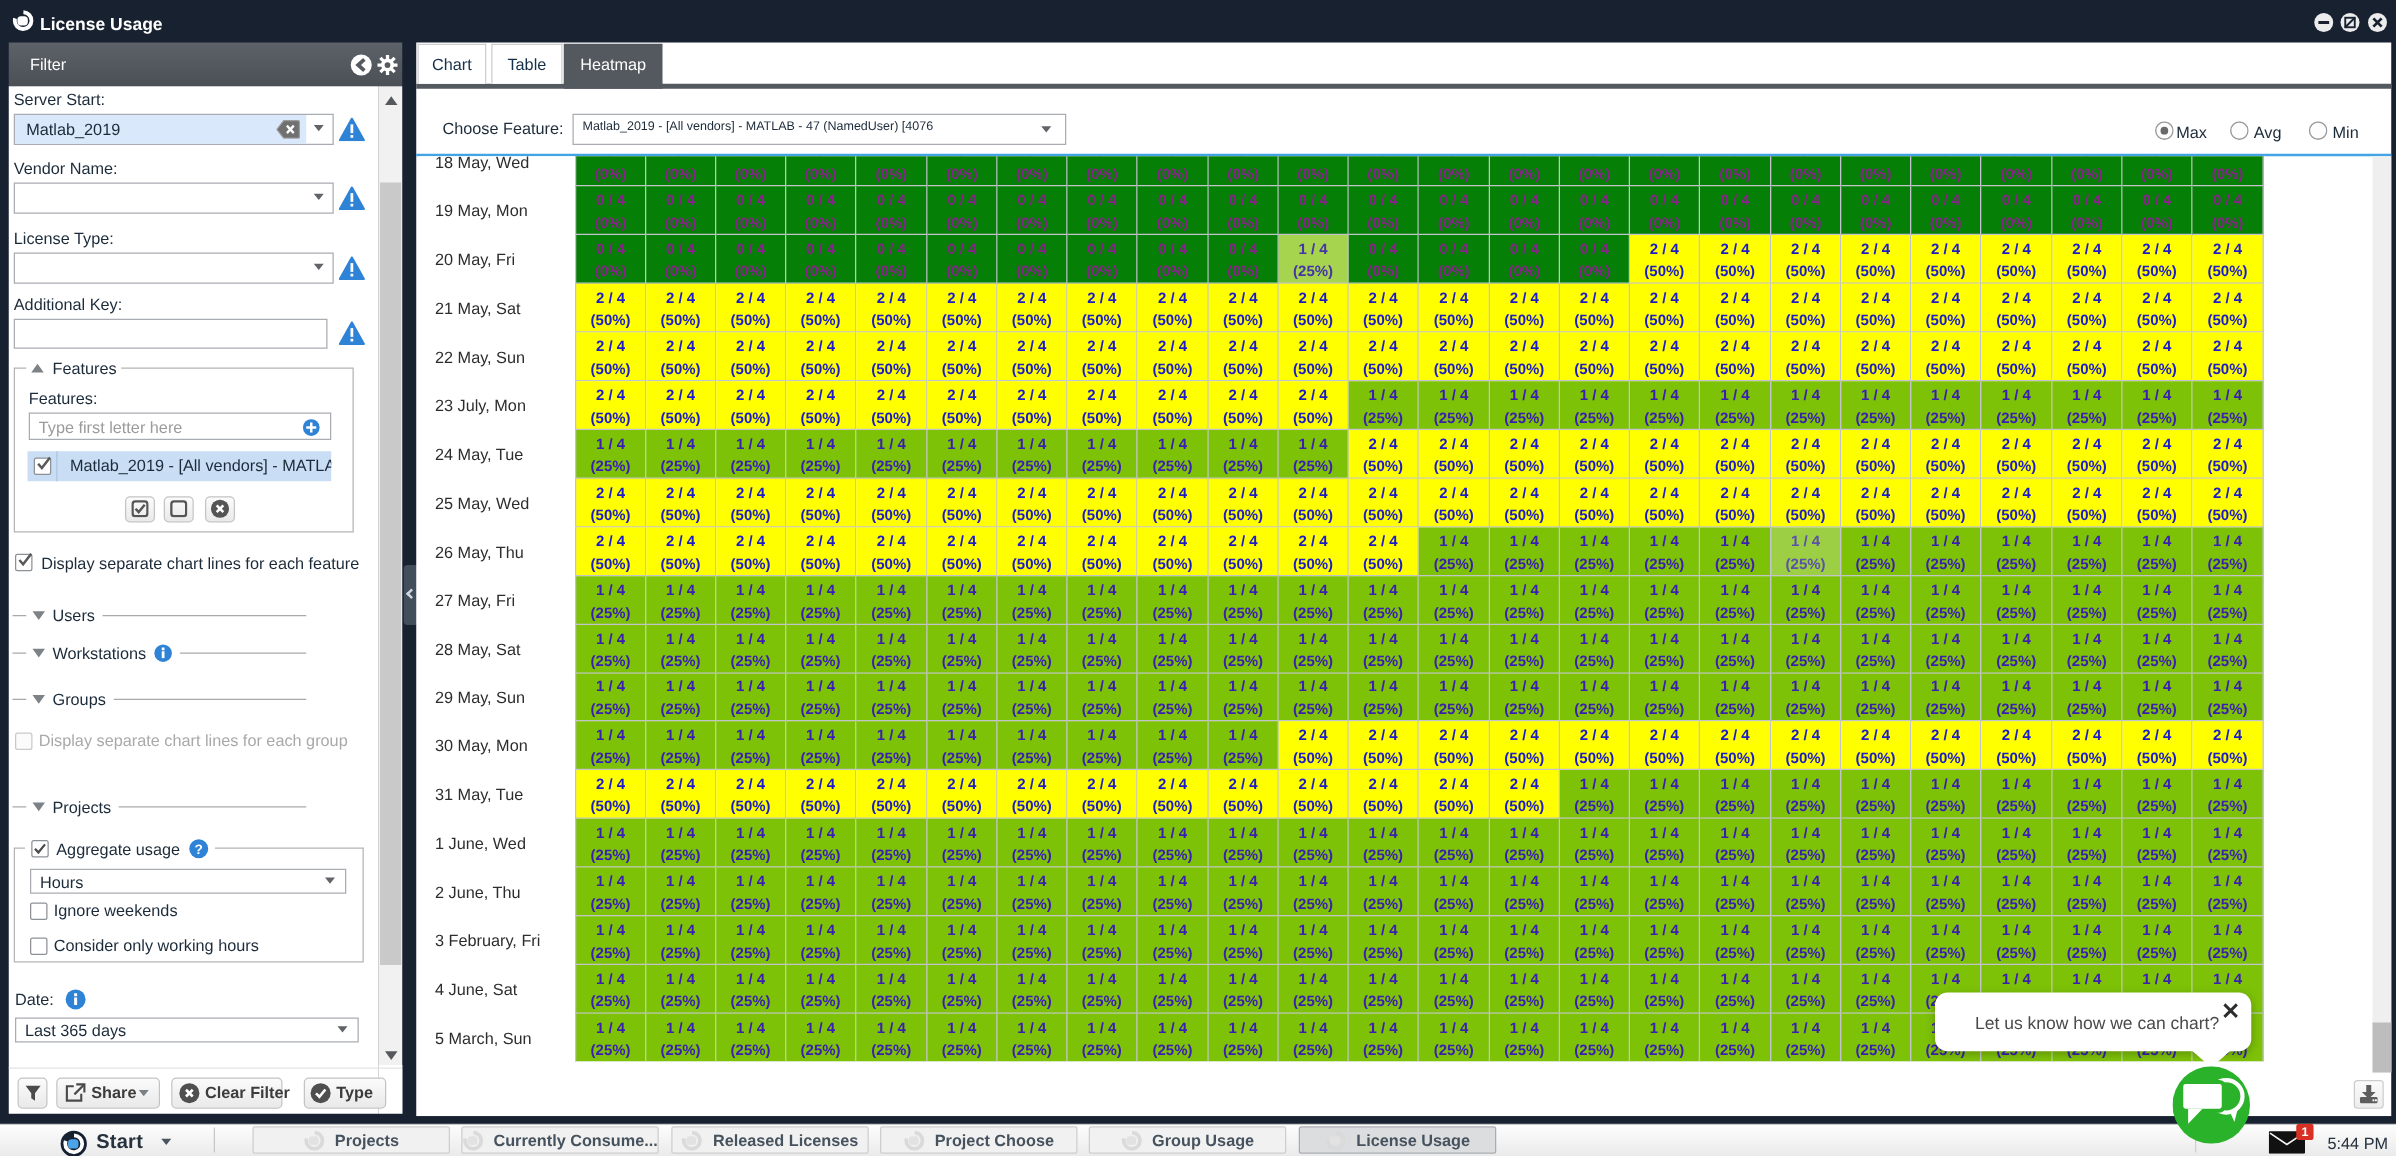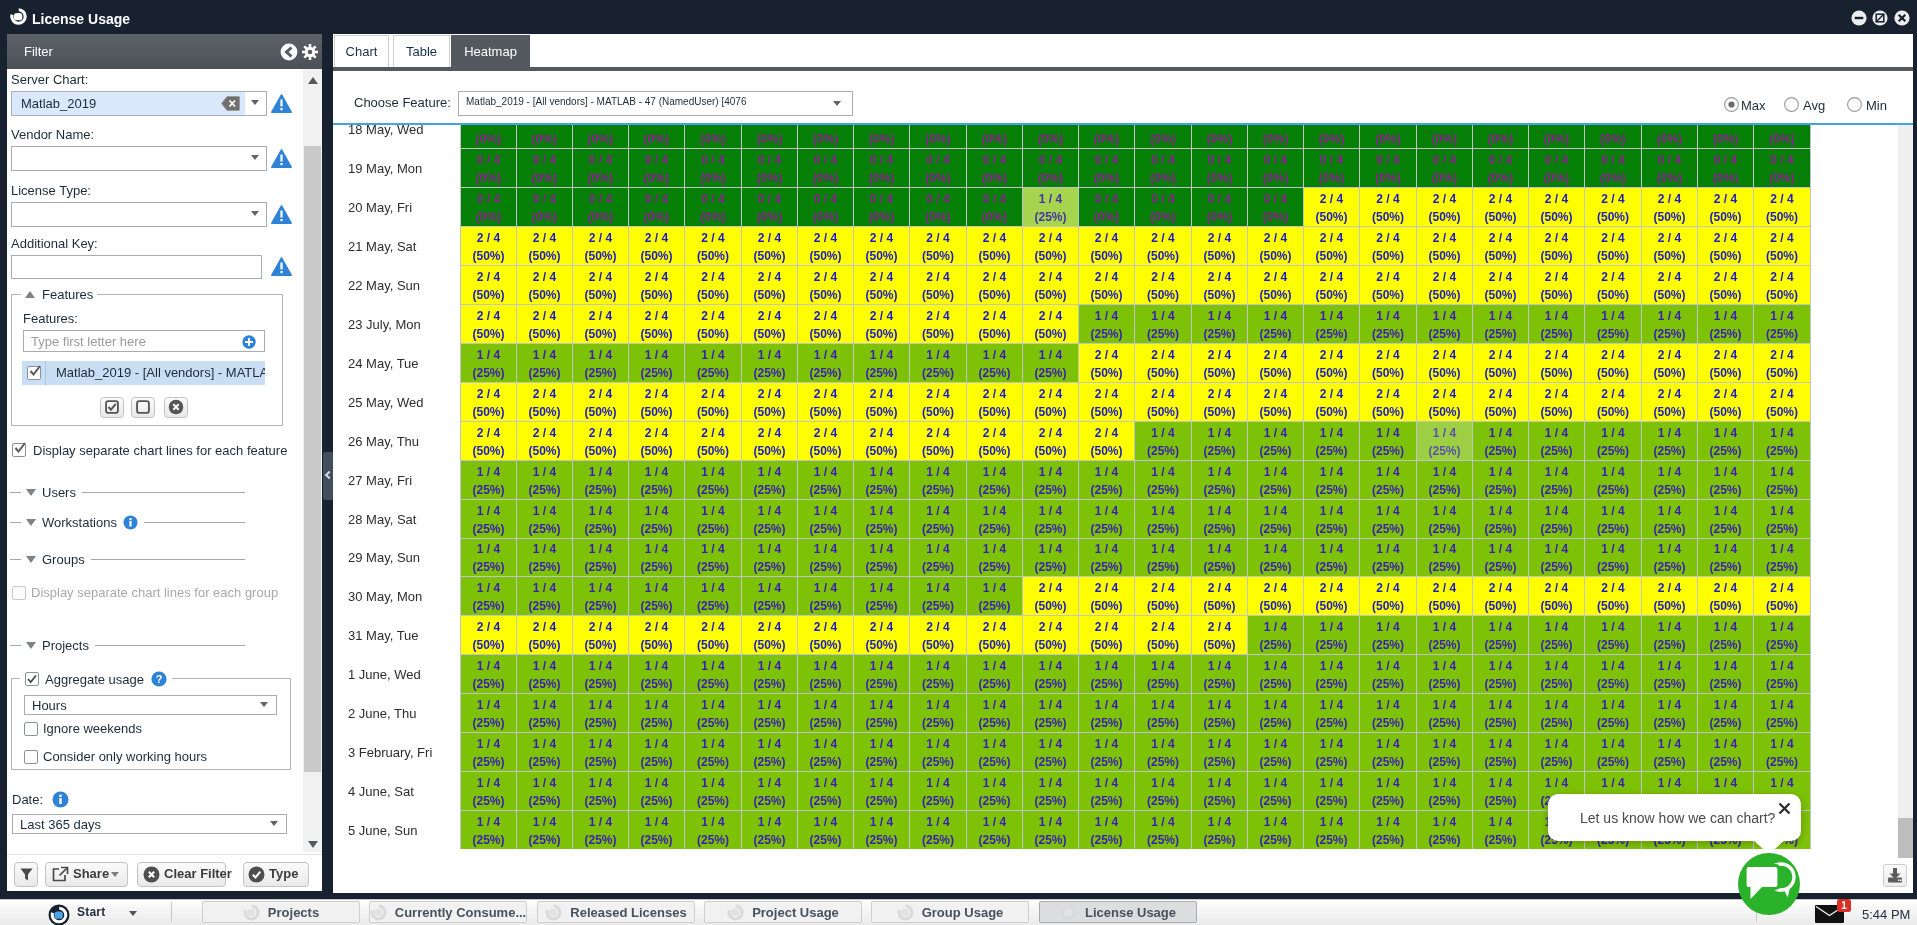--- a/index.html
+++ b/index.html
@@ -67,21 +67,21 @@
  <circle cx="9" cy="9" r="2.3" fill="#545a60"></circle>
 </svg>
 <div class="abs" style="left:7px;top:69px;width:296px;height:822px;background:#fff"></div>
 <div class="abs" style="left:303px;top:852px;width:24px;height:39px;background:#fff"></div>
 
 <div class="abs" style="left:303px;top:69px;width:19px;height:783px;background:#f1f1f1"></div>
 <div class="abs" style="left:304px;top:146px;width:17px;height:626px;background:#c9c9c9"></div>
 <div class="abs" style="left:308px;top:77px;width:0;height:0;border-left:5px solid transparent;border-right:5px solid transparent;border-bottom:7px solid #55595d"></div>
 <div class="abs" style="left:308px;top:841px;width:0;height:0;border-left:5px solid transparent;border-right:5px solid transparent;border-top:7px solid #55595d"></div>
 
-<div class="lbl" style="left:11px;top:72px">Server Chart:</div>
+<div class="lbl" style="left:11px;top:72px">Server Start:</div>
 <div class="inp" style="left:11px;top:91px;width:256px;height:25px"></div>
 <div class="abs" style="left:12px;top:92px;width:233px;height:23px;background:#d9e8fa;display:flex;align-items:center">
     <span style="margin-left:9px;font-size:13px;color:#1c2b3a">Matlab_2019</span>
   </div>
 <svg class="abs" style="left:221px;top:96px" width="19" height="15" viewBox="0 0 19 15">
 <path d="M6 0.5 H17.5 Q18.5 0.5 18.5 1.5 V13.5 Q18.5 14.5 17.5 14.5 H6 L0.5 7.5 Z" fill="#707070" stroke="#9a9a9a"></path>
 <path d="M8.5 4.5 L14 10.5 M14 4.5 L8.5 10.5" stroke="#fff" stroke-width="1.8"></path>
 </svg>
 <div class="darr" style="left:251px;top:100px"></div>
 <svg class="abs" style="left:271px;top:94px" width="21" height="19" viewBox="0 0 21 19">
@@ -2008,21 +2008,21 @@
       <span>(25%)</span>
     </div>
 <div class="cell v" style="left:1363px;top:647px;width:56px;height:39px;">
       <span>1&nbsp;/&nbsp;4</span>
       <span>(25%)</span>
     </div>
 <div class="cell v" style="left:1419px;top:647px;width:57px;height:39px;">
       <span>1&nbsp;/&nbsp;4</span>
       <span>(25%)</span>
     </div>
-<div class="rowlab" style="left:13px;top:698px">5 June, Sun</div>
+<div class="rowlab" style="left:13px;top:698px">5 March, Sun</div>
 <div class="cell v" style="left:125px;top:686px;width:57px;height:39px;border-left:1px solid #c3c3cd;">
       <span>1&nbsp;/&nbsp;4</span>
       <span>(25%)</span>
     </div>
 <div class="cell v" style="left:182px;top:686px;width:56px;height:39px;">
       <span>1&nbsp;/&nbsp;4</span>
       <span>(25%)</span>
     </div>
 <div class="cell v" style="left:238px;top:686px;width:56px;height:39px;">
       <span>1&nbsp;/&nbsp;4</span>
@@ -2130,21 +2130,21 @@
     <path d="M2.5 2.5 L12.5 12.5 M12.5 2.5 L2.5 12.5" stroke="#2d2d2d" stroke-width="2.3"></path>
   </svg>
 <div class="abs" style="left:0;top:899px;width:1917px;height:26px;background:linear-gradient(#fdfdfd,#eaeaea);border-top:1px solid #c8c8c8"></div>
 <svg class="abs" style="left:48px;top:904px" width="22" height="22" viewBox="0 0 22 22">
 <circle cx="11" cy="11" r="10.5" fill="#172130"></circle>
 <g transform="rotate(-88 11 11)">
 <circle cx="11" cy="11" r="6.8" fill="none" stroke="#ffffff" stroke-width="3" stroke-dasharray="34 9"></circle>
 </g>
 <rect x="6.4" y="7.4" width="8.4" height="7.4" rx="2.9" fill="#4da3e8"></rect>
 </svg>
-<div class="abs" style="left:77px;top:905px;font-weight:bold;font-size:12px;color:#25313d;letter-spacing:0.2px">Start</div>
+<div class="abs" style="left:77px;top:905px;font-weight:bold;font-size:16px;color:#25313d;letter-spacing:0.2px">Start</div>
 <div class="darr" style="left:129px;top:911px;border-top-color:#4a5560"></div>
 <div class="abs" style="left:171px;top:902px;width:1px;height:20px;background:#c6c6c6"></div>
 <div class="tbbtn" style="left:202px;">
     <svg width="17" height="17" viewBox="0 0 17 17" style="margin-right:8px;flex:none">
       <g transform="rotate(-88 8.5 8.5)">
         <circle cx="8.5" cy="8.5" r="6.5" fill="none" stroke="#dadada" stroke-width="3" stroke-dasharray="32 9"></circle>
       </g>
       <rect x="4" y="5" width="8" height="7" rx="2.8" fill="#e2e2e2"></rect>
     </svg>
     <span>Projects</span>
@@ -2167,21 +2167,21 @@
     </svg>
     <span>Released Licenses</span>
   </div>
 <div class="tbbtn" style="left:704px;">
     <svg width="17" height="17" viewBox="0 0 17 17" style="margin-right:8px;flex:none">
       <g transform="rotate(-88 8.5 8.5)">
         <circle cx="8.5" cy="8.5" r="6.5" fill="none" stroke="#dadada" stroke-width="3" stroke-dasharray="32 9"></circle>
       </g>
       <rect x="4" y="5" width="8" height="7" rx="2.8" fill="#e2e2e2"></rect>
     </svg>
-    <span>Project Usage</span>
+    <span>Project Choose</span>
   </div>
 <div class="tbbtn" style="left:871px;">
     <svg width="17" height="17" viewBox="0 0 17 17" style="margin-right:8px;flex:none">
       <g transform="rotate(-88 8.5 8.5)">
         <circle cx="8.5" cy="8.5" r="6.5" fill="none" stroke="#dadada" stroke-width="3" stroke-dasharray="32 9"></circle>
       </g>
       <rect x="4" y="5" width="8" height="7" rx="2.8" fill="#e2e2e2"></rect>
     </svg>
     <span>Group Usage</span>
   </div>

